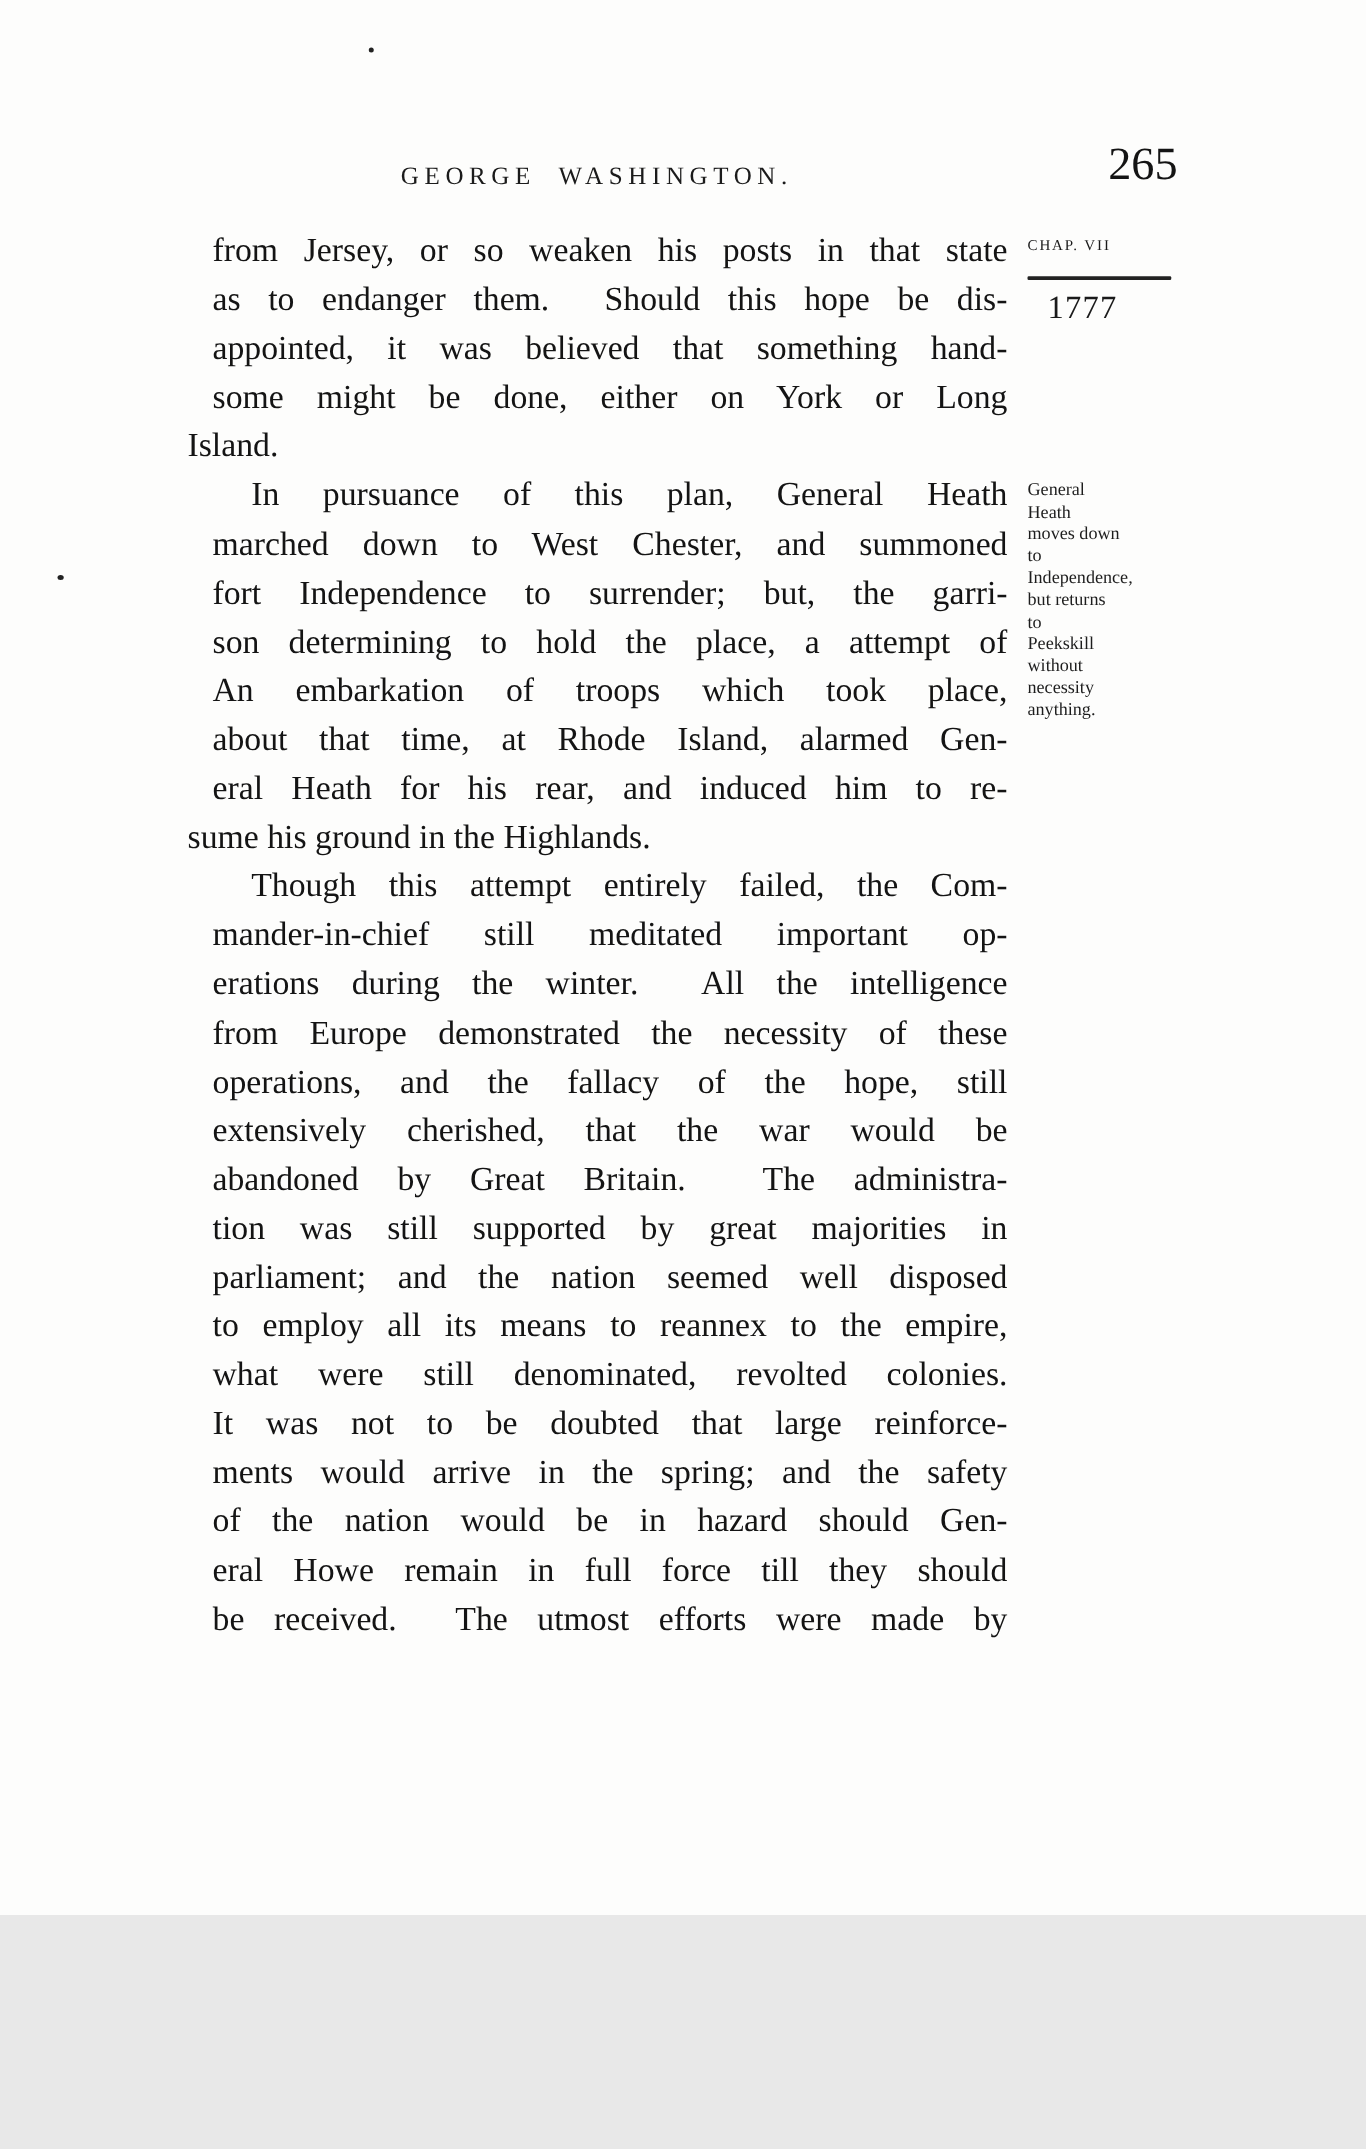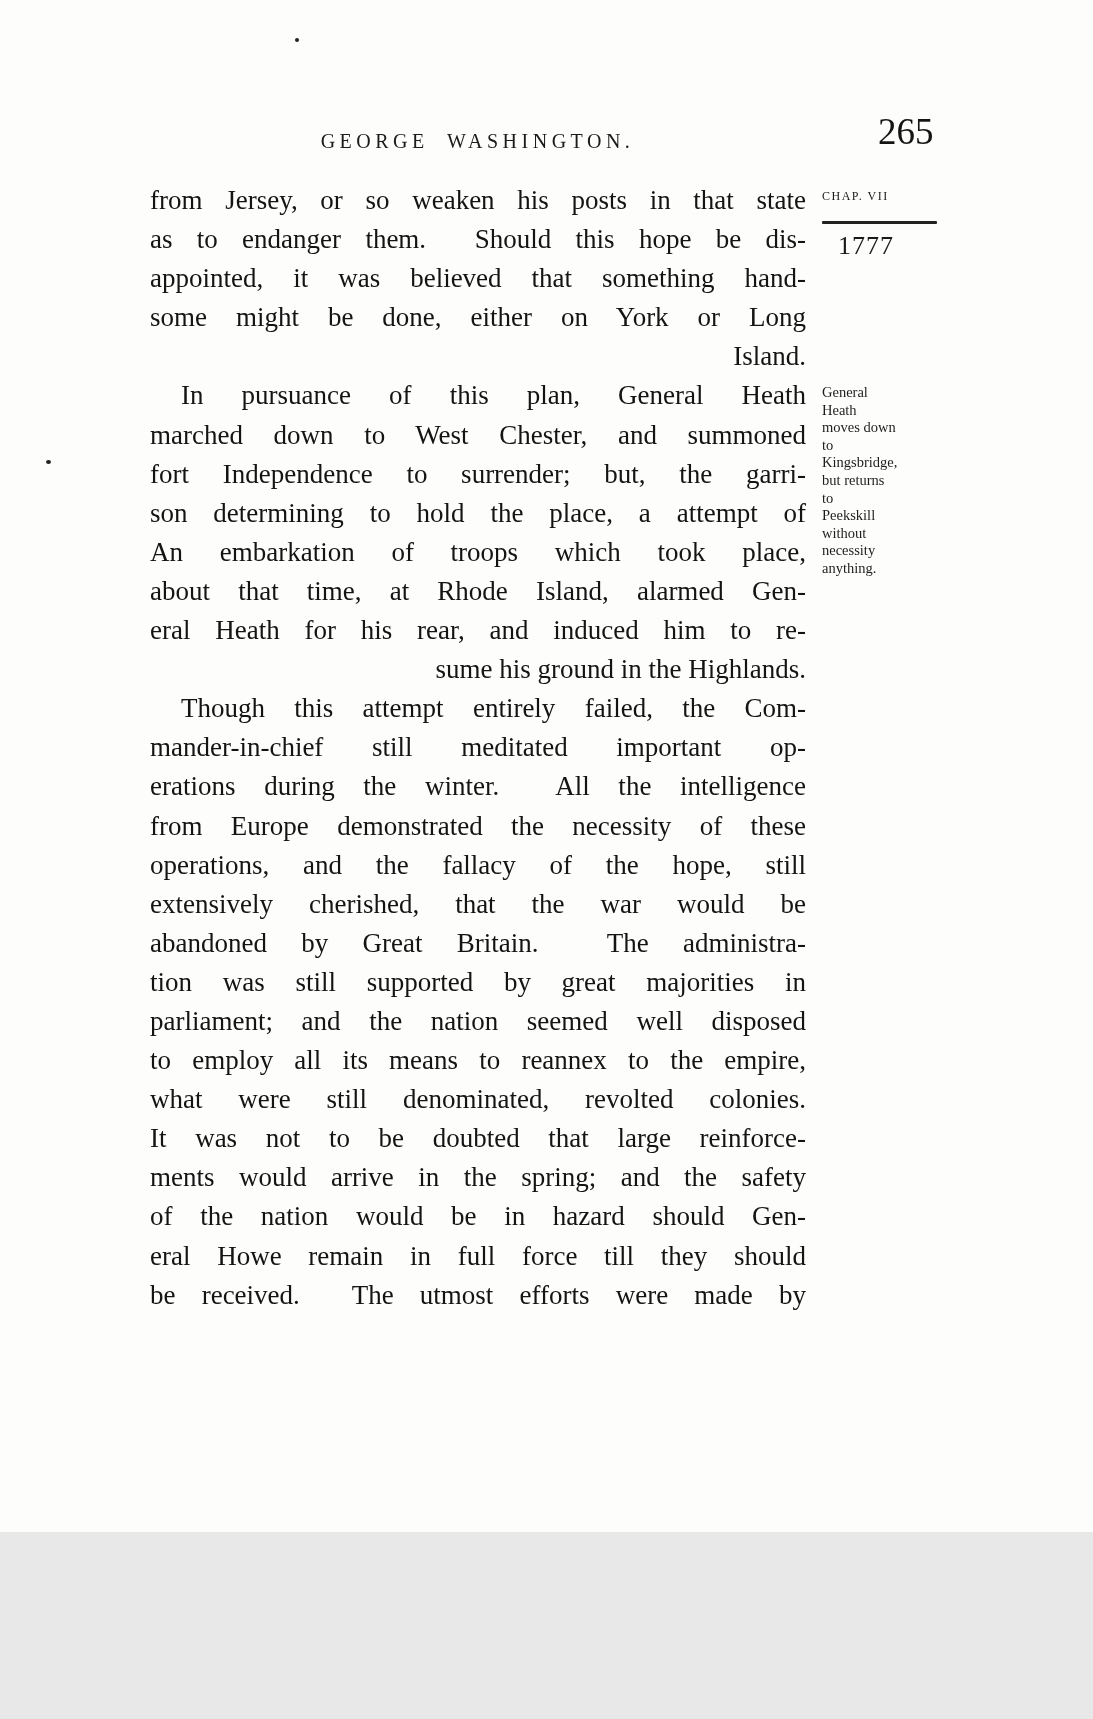--- a/index.html
+++ b/index.html
@@ -23,21 +23,21 @@
     position:absolute;left:150px;top:130px;width:655px;
     text-align:center;
     font-size:20px;
     letter-spacing:4.5px;
     word-spacing:9px;
     color:#1b1b1b;
   }
   .page-number{
     position:absolute;left:878px;top:110px;width:64px;
     font-size:37px;
-    text-align:left;
+    text-align:right;
     color:#141414;
   }
   
   .side-col{position:absolute;left:822px;top:0;width:120px;}
   .chapter-heading{
     position:absolute;left:0;top:189px;width:120px;
     font-size:12px;
     letter-spacing:1.5px;
     white-space:nowrap;
     color:#1a1a1a;
@@ -63,28 +63,29 @@
   
   .body-text{
     position:absolute;left:150px;top:181px;width:656px;
   }
   .bline{
     height:39.1px;
     line-height:39.1px;
     font-size:27px;
     white-space:nowrap;
     overflow:visible;
-    text-align:right;
+    text-align:left;
     color:#141414;
   }
   .bline.just{
     white-space:normal;
     text-align:justify;
     text-align-last:justify;
     overflow:hidden;
+    margin-left:20px;
   }
   .bline.indent{text-indent:31px;}
   
   .speck{position:absolute;background:#222;border-radius:50%;}
   .speck.s1{left:295px;top:38px;width:4px;height:4px;}
   .speck.s2{left:46px;top:460px;width:5px;height:4px;}
   
   .artifact-svg{position:absolute;left:0;top:1630px;width:1093px;height:89px;}
 </style>
 </head>
@@ -100,21 +101,21 @@
 
   <div class="side-col">
     <div class="chapter-heading">CHAP. VII</div>
     <div class="chapter-rule"></div>
     <div class="year-label">1777</div>
     <div class="margin-note" id="margin-note">
         <div class="mline">General</div>
         <div class="mline">Heath</div>
         <div class="mline">moves down</div>
         <div class="mline">to</div>
-        <div class="mline">Kingsbridge,</div>
+        <div class="mline">Independence,</div>
         <div class="mline">but returns</div>
         <div class="mline">to</div>
         <div class="mline">Peekskill</div>
         <div class="mline">without</div>
         <div class="mline">necessity</div>
         <div class="mline">anything.</div>
       </div>
   </div>
 
   <div class="body-text" id="body-text">

